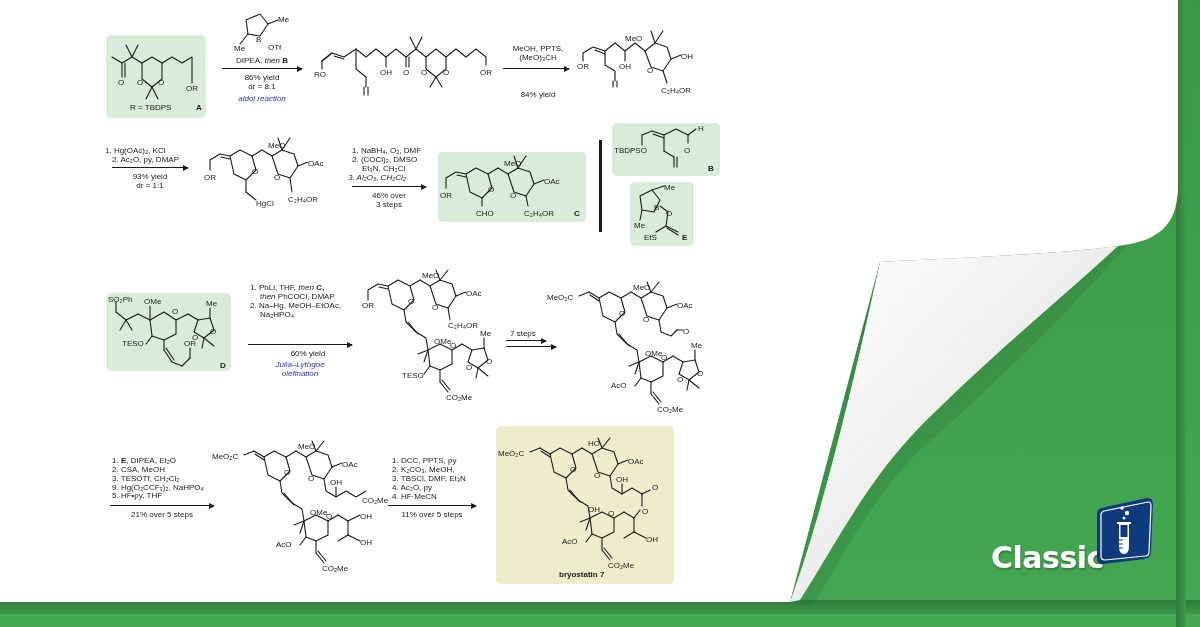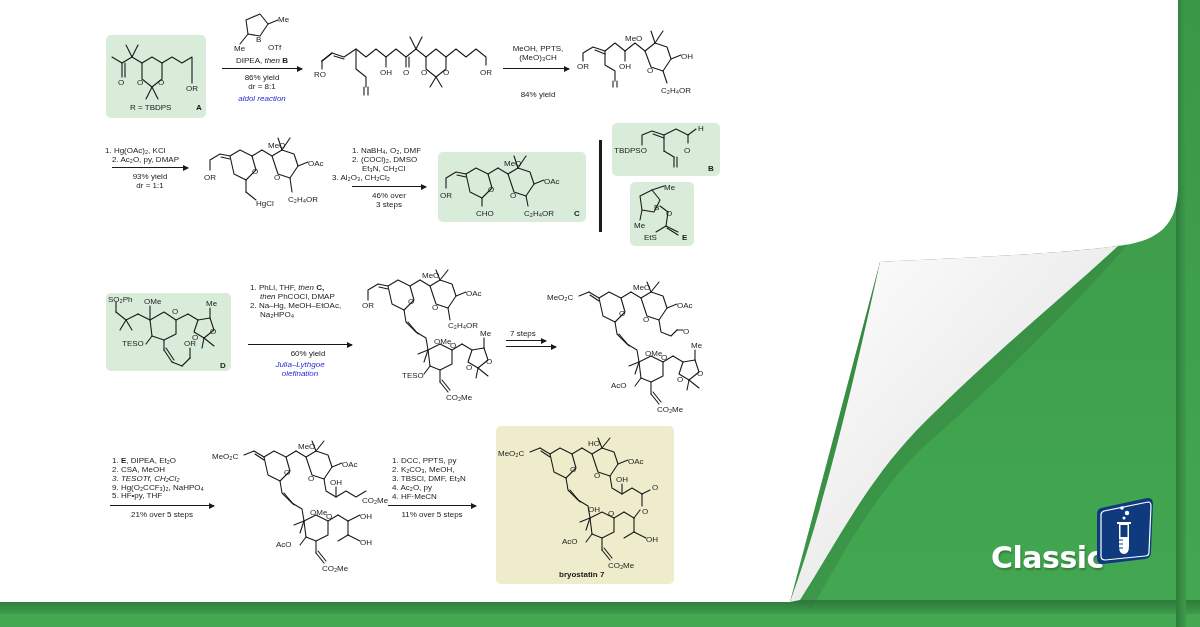--- a/index.html
+++ b/index.html
@@ -226,21 +226,21 @@
     <text x="68" y="18">MeO</text>
     <text x="74" y="50">O</text>
     <text x="108" y="36">OAc</text>
     <text x="56" y="76">HgCl</text>
     <text x="88" y="72">C₂H₄OR</text>
   </svg>
 
   <div class="lbl" style="left:352px;top:146px;">1. NaBH₄, O₂, DMF</div>
   <div class="lbl" style="left:352px;top:155px;">2. (COCl)₂, DMSO</div>
   <div class="lbl" style="left:362px;top:164px;">Et₃N, CH₂Cl</div>
-  <div class="lbl" style="left:332px;top:173px;">3. Al₂O₃, CH₂Cl₂</div>
+  <div class="lbl" style="left:348px;top:173px;font-style:italic;">3. Al₂O₃, CH₂Cl₂</div>
   <div class="arrow" style="left:352px;top:186px;width:74px;"></div>
   <div class="lbl center" style="left:352px;top:191px;width:74px;">46% over</div>
   <div class="lbl center" style="left:352px;top:200px;width:74px;">3 steps</div>
 
   <div class="box" style="left:438px;top:152px;width:148px;height:70px;"></div>
   <svg class="mol" style="left:438px;top:150px;" width="148" height="72">
     <polyline points="8,38 8,28 18,22 28,24"></polyline>
       <line x1="19" y1="25" x2="28" y2="27"></line>
     <polygon points="28,24 38,18 50,24 54,38 44,48 32,42"></polygon>
     <line x1="50" y1="24" x2="60" y2="18"></line>
@@ -427,21 +427,21 @@
     <text x="152" y="106">O</text>
     <text x="132" y="112">O</text>
     <text x="66" y="118">AcO</text>
     <text x="112" y="142">CO₂Me</text>
   </svg>
 
   <div class="lbl" style="left:112px;top:456px;">
     <span>1. </span><b>E</b><span>, DIPEA, Et₂O</span>
   </div>
   <div class="lbl" style="left:112px;top:465px;">2. CSA, MeOH</div>
-  <div class="lbl" style="left:112px;top:474px;font-style:italic;">3. TESOTf, CH₂Cl₂</div>
+  <div class="lbl" style="left:112px;top:474px;">3. TESOTf, CH₂Cl₂</div>
   <div class="lbl" style="left:112px;top:483px;">9. Hg(O₂CCF₃)₂, NaHPO₄</div>
   <div class="lbl" style="left:112px;top:491px;">5. HF•py, THF</div>
   <div class="arrow" style="left:110px;top:505px;width:104px;"></div>
   <div class="lbl center" style="left:110px;top:510px;width:104px;">21% over 5 steps</div>
 
   <svg class="mol" style="left:210px;top:425px;" width="180" height="155">
     <line x1="34" y1="30" x2="44" y2="26"></line>
       <line x1="44" y1="26" x2="54" y2="32"></line>
       <line x1="45" y1="29" x2="54" y2="35"></line>
     <polygon points="54,32 64,26 76,32 80,46 70,56 58,50"></polygon>

